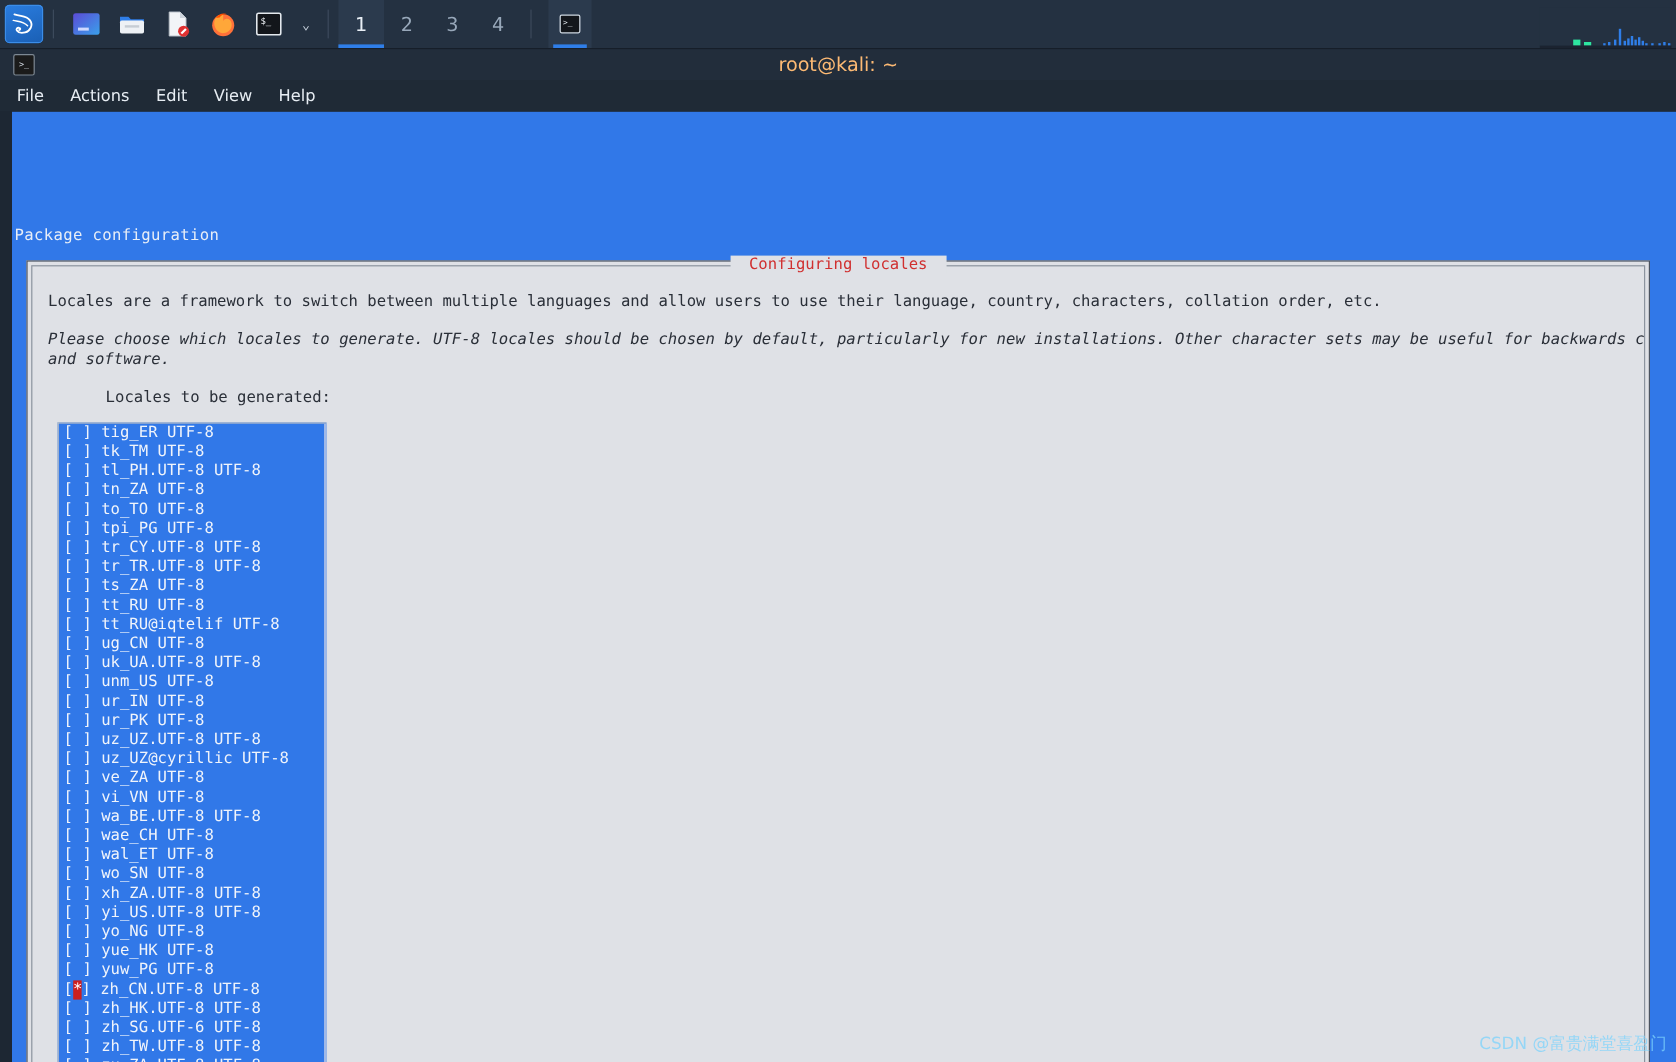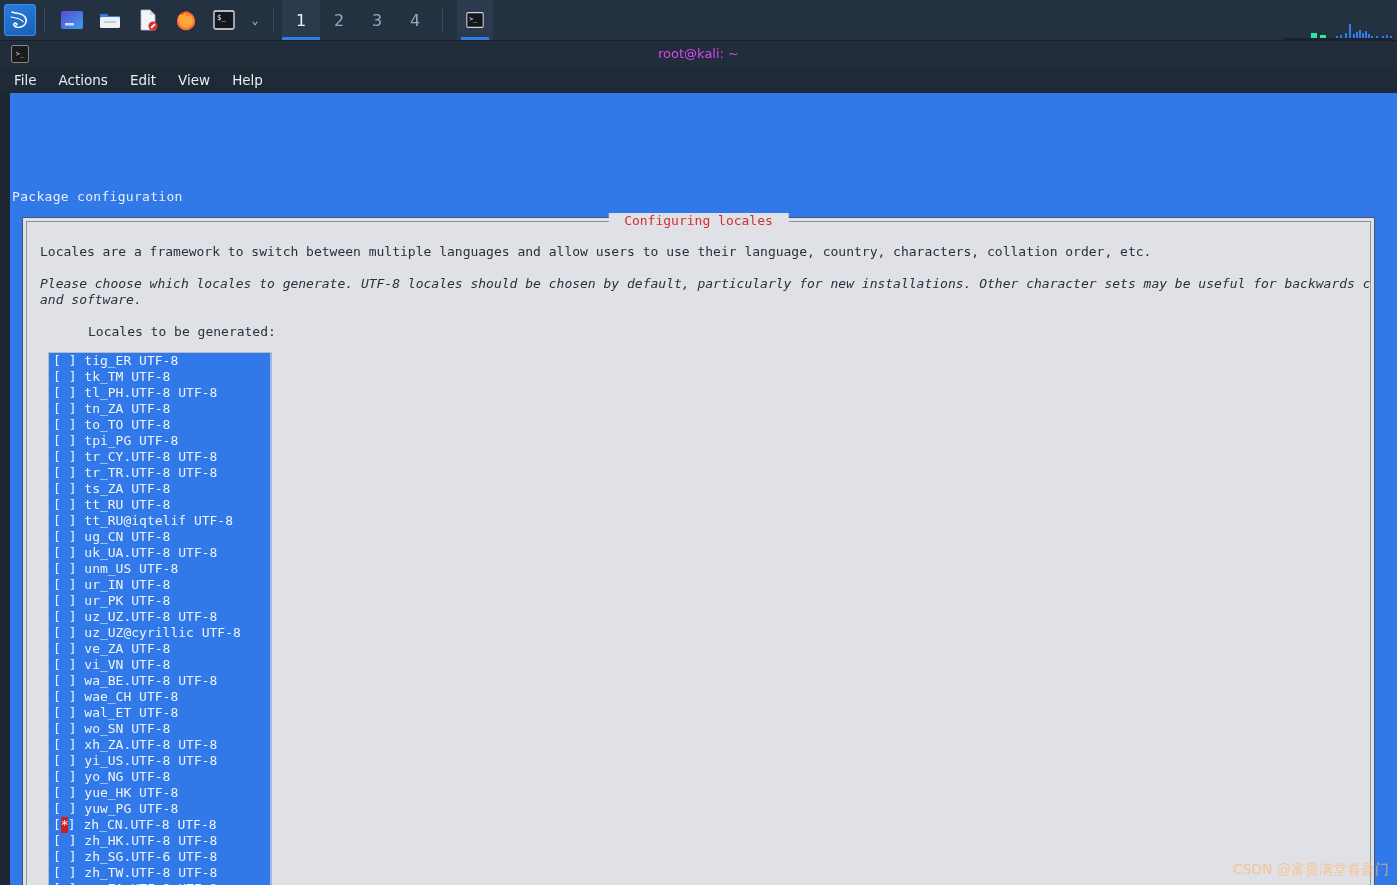--- a/index.html
+++ b/index.html
@@ -98,21 +98,21 @@
   }
   .tb-winicon {
     width: 16px; height: 16px; margin-left: 11px;
     background: #1b1b1b; border: 1px solid #7d8893; border-radius: 2px;
     display: flex; align-items: center; justify-content: center;
     color: #d7dee6; font-size: 7px;
     font-family: "DejaVu Sans Mono", monospace;
   }
   #wintitle {
     position: absolute; left: 0; right: 0; text-align: center;
-    color: #d946ef; font-size: 13px;
+    color: #fdba74; font-size: 16px;
     font-family: "DejaVu Sans", "Liberation Sans", sans-serif;
   }
   #menubar {
     height: 26px; display: flex; align-items: center;
     padding-left: 14px; gap: 22px;
     background: #1f2a36;
     color: #e7edf3; font-size: 13.5px;
     font-family: "DejaVu Sans", "Liberation Sans", sans-serif;
   }
   .menu-item { cursor: default; }
@@ -186,21 +186,21 @@
   }
   #scrollbar {
     position: absolute; right: 0; top: 0;
     width: 2px; height: 100%;
     background: #9fb8e8;
   }
 
   
   #watermark {
     position: absolute; right: 8px; bottom: 6px;
-    color: #fdba74; font-size: 14px; opacity: 0.75;
+    color: #7dd3fc; font-size: 14px; opacity: 0.75;
     font-family: "DejaVu Sans", "Liberation Sans", sans-serif;
     z-index: 40; pointer-events: none;
   }
   
   #dragon {
     position: absolute; left: 560px; top: 150px;
     width: 560px; height: 620px;
     opacity: 0.055;
     pointer-events: none;
   }

